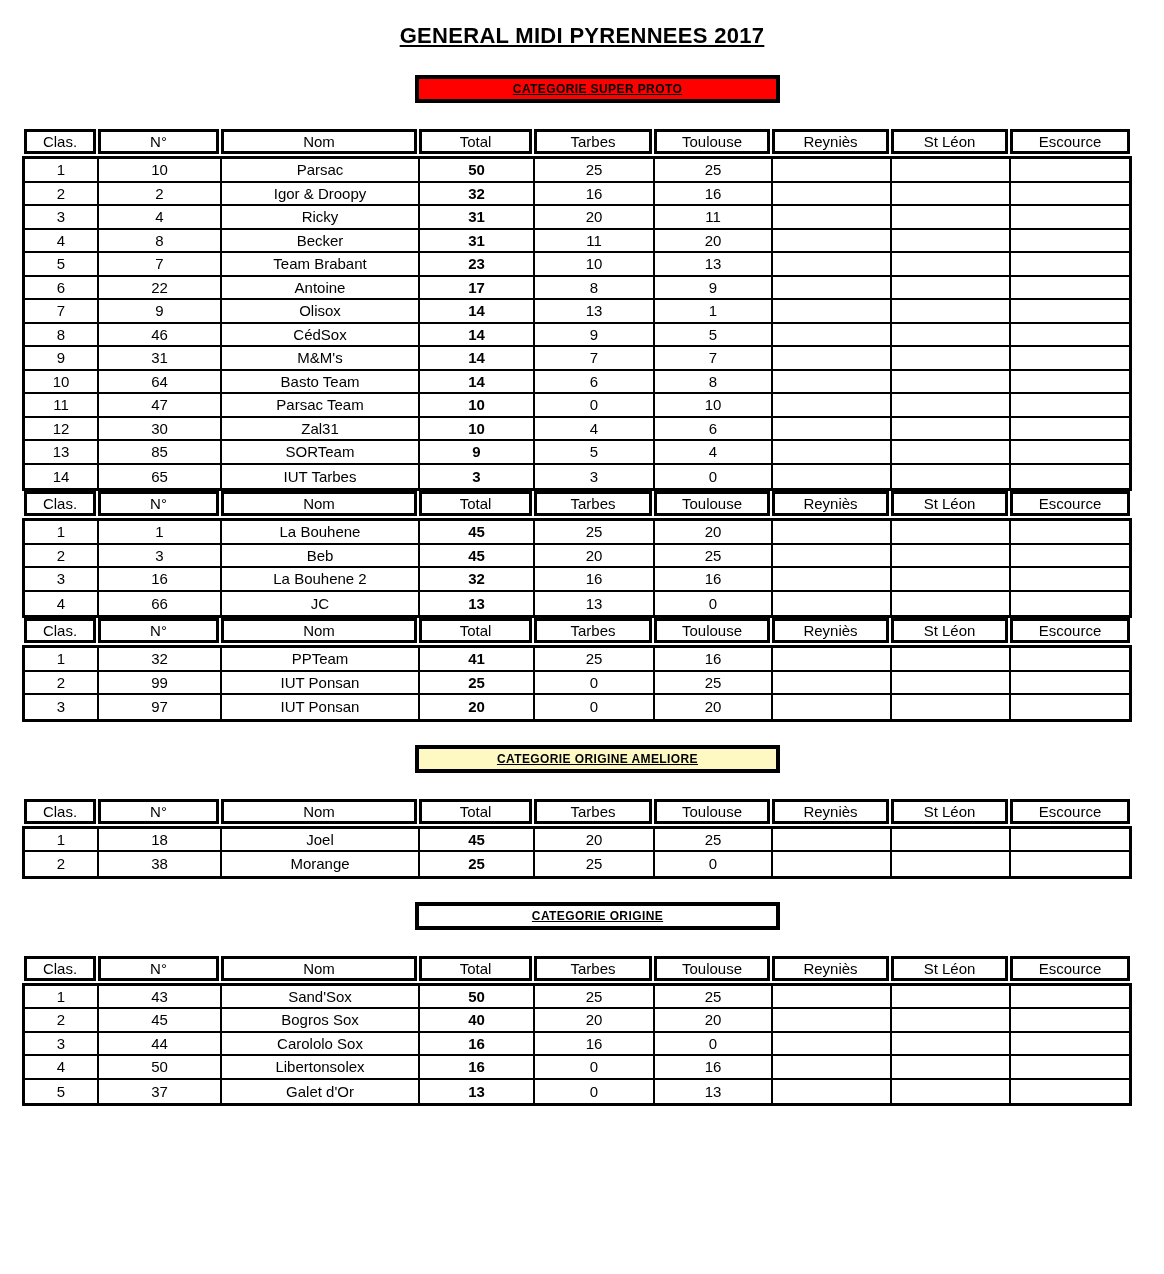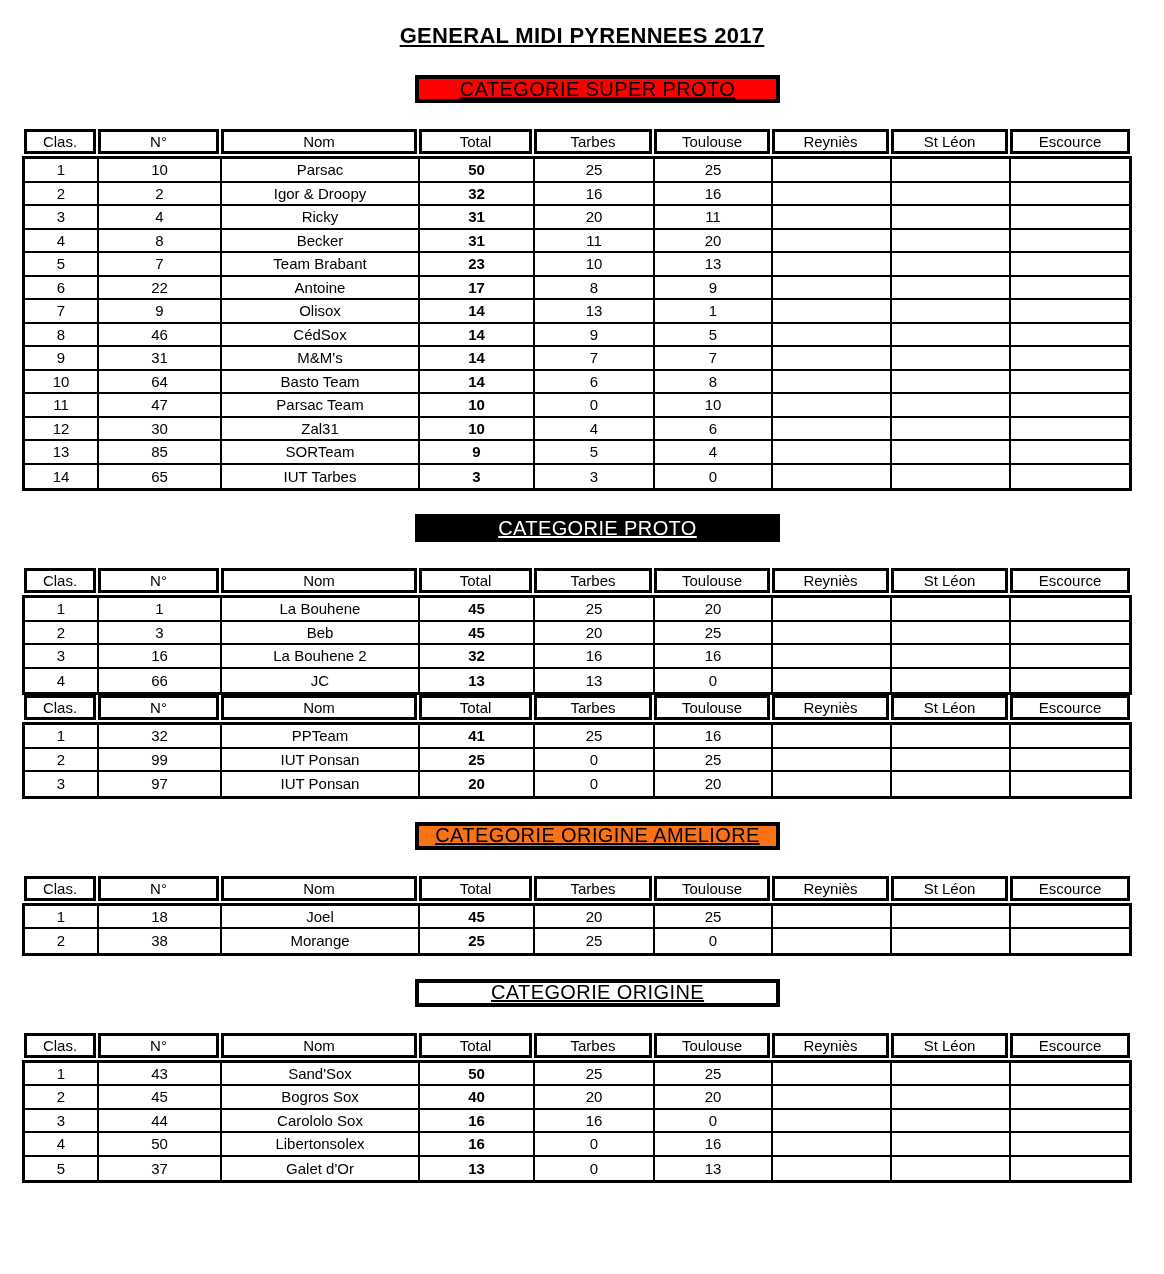--- a/index.html
+++ b/index.html
@@ -28,22 +28,22 @@
     width: 365px;
     height: 28px;
     margin: 23px 0 26px 415px;
     border: 4px solid #000000;
     display: flex;
     align-items: center;
     justify-content: center;
   }
   .category:first-of-type .banner { margin-top: 26px; }
   .banner-label {
-    font-weight: normal;
-    font-size: 20px;
+    font-weight: bold;
+    font-size: 12px;
     letter-spacing: 0.4px;
     text-decoration: underline;
   }
   .tbl {
     width: 1110px;
     margin-left: 22px;
   }
   .hrow {
     display: flex;
     gap: 2px;
@@ -270,23 +270,20 @@
               <div class="bcell c5">0</div>
               <div class="bcell c6"></div>
               <div class="bcell c7"></div>
               <div class="bcell c8"></div>
             </div>
           </div>
     </div>
   </section>
 
   <section class="category">
-    <div class="banner" style="background: rgb(0, 0, 0);">
-      <span class="banner-label" style="color: rgb(255, 255, 255);">CATEGORIE PROTO</span>
-    </div>
     <div class="tbl">
       <div class="hrow">
             <div class="hcell c0">Clas.</div>
             <div class="hcell c1">N°</div>
             <div class="hcell c2">Nom</div>
             <div class="hcell c3">Total</div>
             <div class="hcell c4">Tarbes</div>
             <div class="hcell c5">Toulouse</div>
             <div class="hcell c6">Reyniès</div>
             <div class="hcell c7">St Léon</div>
@@ -386,21 +383,21 @@
               <div class="bcell c5">20</div>
               <div class="bcell c6"></div>
               <div class="bcell c7"></div>
               <div class="bcell c8"></div>
             </div>
           </div>
     </div>
   </section>
 
   <section class="category">
-    <div class="banner" style="background: #f97316;">
+    <div class="banner" style="background: #fef9c3;">
       <span class="banner-label" style="color: rgb(0, 0, 0);">CATEGORIE ORIGINE AMELIORE</span>
     </div>
     <div class="tbl">
       <div class="hrow">
             <div class="hcell c0">Clas.</div>
             <div class="hcell c1">N°</div>
             <div class="hcell c2">Nom</div>
             <div class="hcell c3">Total</div>
             <div class="hcell c4">Tarbes</div>
             <div class="hcell c5">Toulouse</div>

